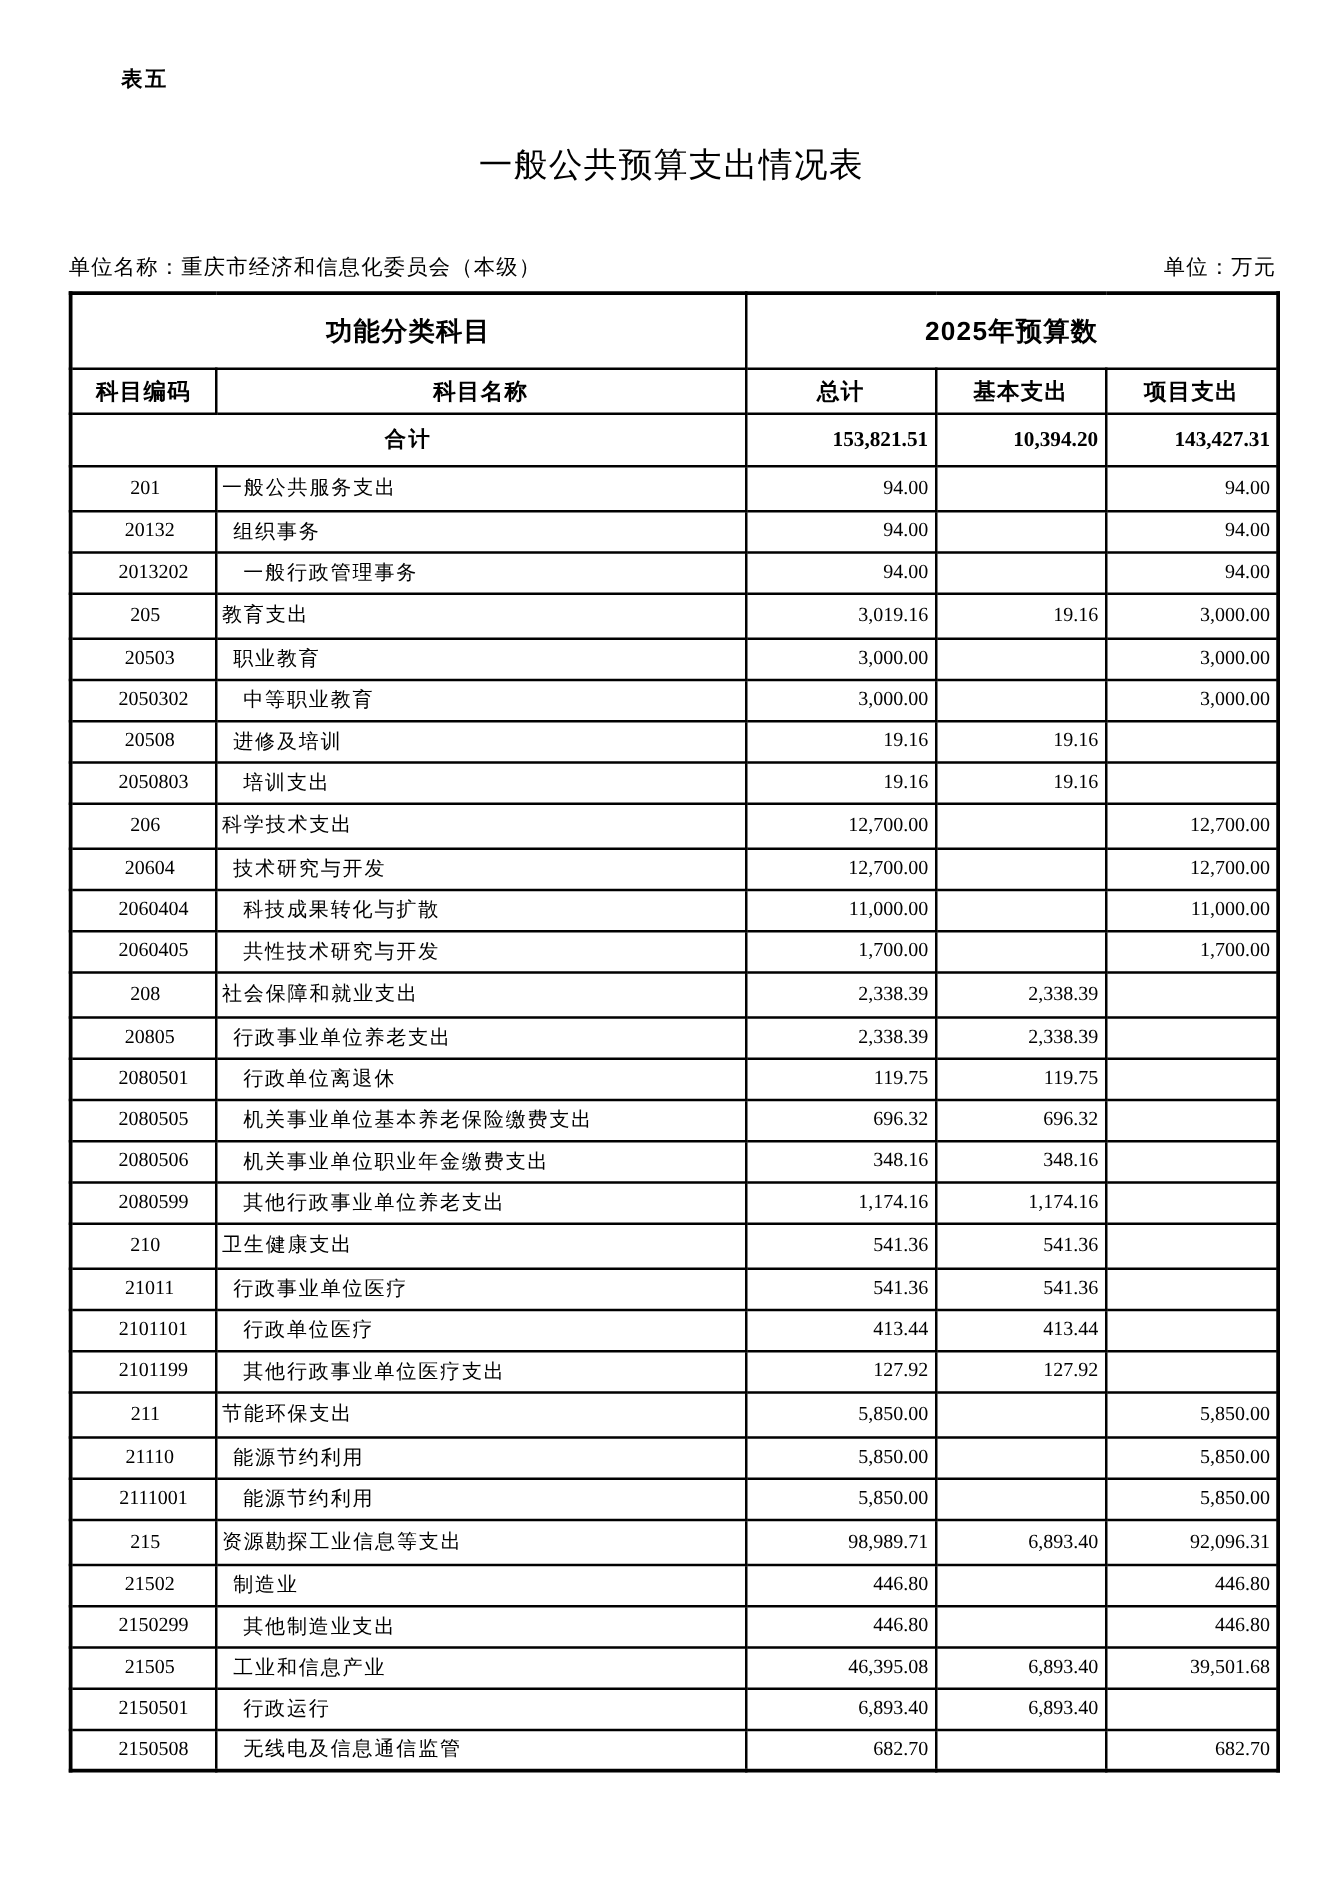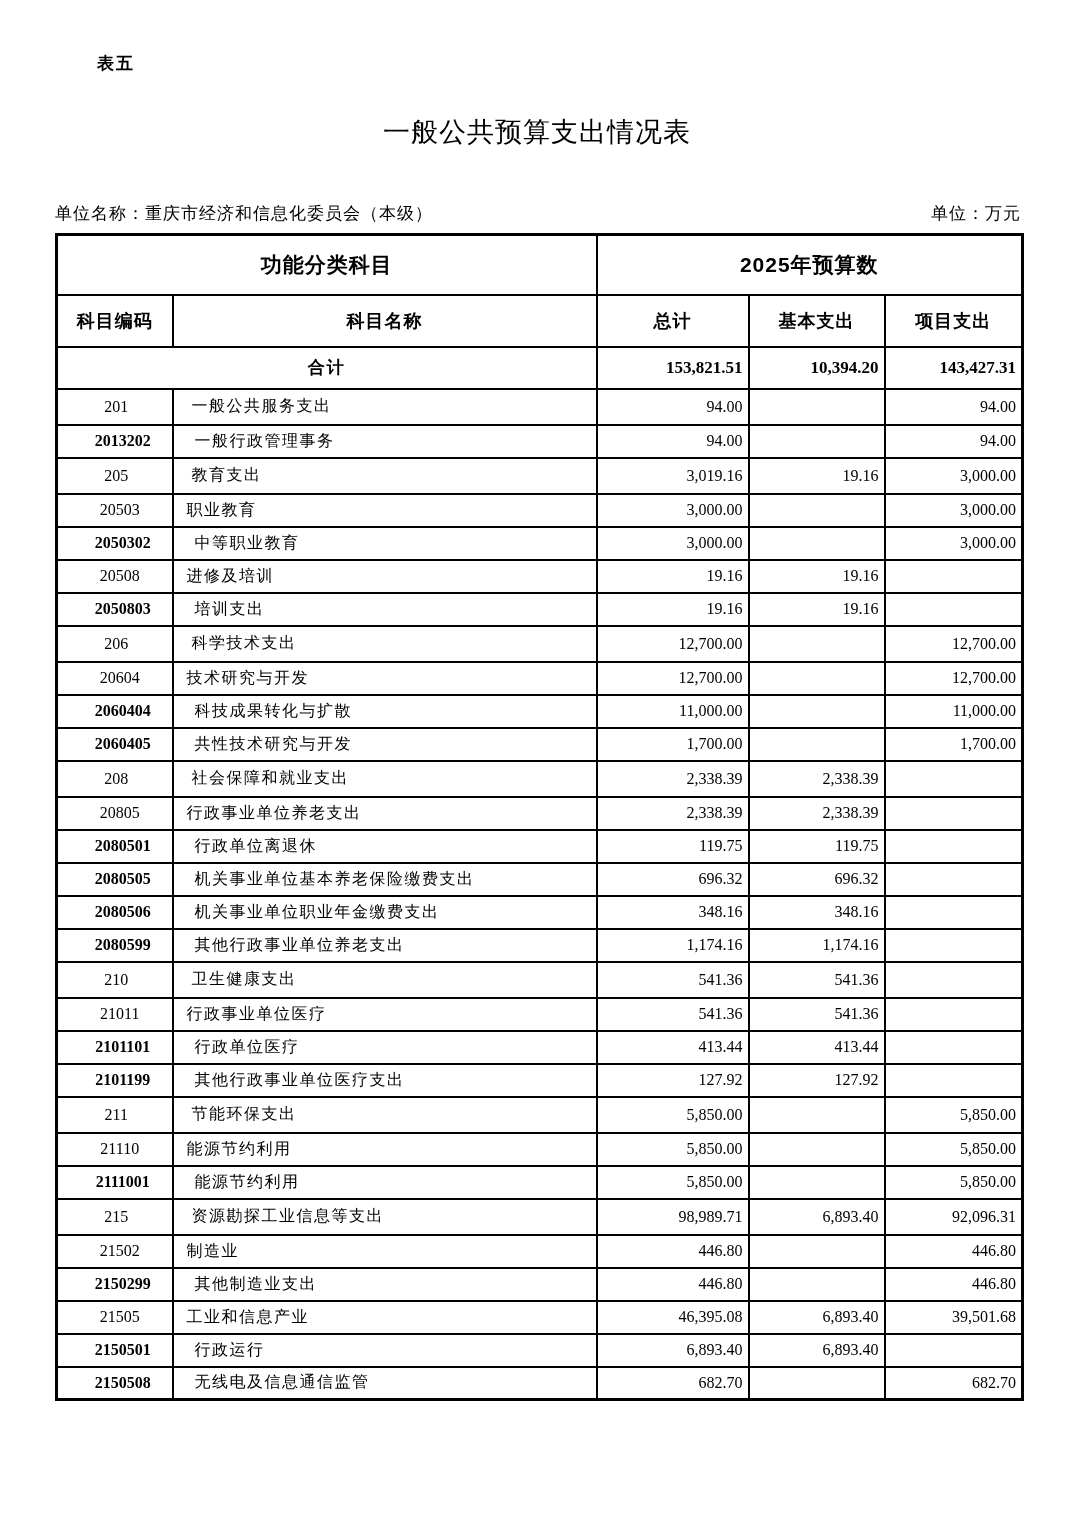--- a/index.html
+++ b/index.html
@@ -27,42 +27,42 @@
   table.budget{
     position:absolute;left:55px;top:233px;width:966px;
     border-collapse:collapse;table-layout:fixed;
   }
   table.budget,table.budget td,table.budget th{
     border:2px solid #000;
   }
   table.budget{border:3px solid #000;}
   th,td{padding:0;overflow:hidden;white-space:nowrap;}
   .hdr1{height:60px;}
-  .hdr2{height:52px;padding-left:21px;}
+  .hdr2{height:36px;padding-left:21px;}
   th{
     font-family:"Liberation Sans","DejaVu Sans",sans-serif;
     font-weight:bold;text-align:center;vertical-align:middle;
   }
   .hdr1 th{font-size:21px;letter-spacing:1px;}
   .hdr2 th{font-size:18px;letter-spacing:1px;}
   tr.total-row{height:42px;}
   tr.total-row td{font-weight:bold;font-size:17px;}
   tr.total-row td.label-cell{
     text-align:center;letter-spacing:2px;
     font-family:Liberation Mono, monospace;
   }
   tbody tr{height:33px;}
   tbody tr.lvl1-row{height:36px;}
   td.code-cell{font-size:16px;text-align:center;vertical-align:middle;}
   td.name-cell{font-size:16px;text-align:left;vertical-align:middle;letter-spacing:1.5px;}
   td.num{font-size:16px;text-align:right;vertical-align:middle;padding-right:5px;}
   .pad-code-1{padding-left:3px;}
   .pad-code-2{padding-left:10px;}
-  .pad-code-3{padding-left:16px;font-weight:bold;}
-  .pad-name-1{padding-left:18px;}
+  .pad-code-3{padding-left:16px;}
+  .pad-name-1{padding-left:4px;}
   .pad-name-2{padding-left:13px;}
   .pad-name-3{padding-left:21px;}
   
   col.c-code{width:116px;}
   col.c-name{width:424px;}
   col.c-total{width:152px;}
   col.c-basic{width:136px;}
   col.c-project{width:138px;}
 </style>
 </head>
@@ -105,20 +105,27 @@
       <td class="num">10,394.20</td>
       <td class="num">143,427.31</td>
     </tr>
   <tr class="lvl1-row">
         <td class="code-cell pad-code-1">201</td>
         <td class="name-cell pad-name-1">一般公共服务支出</td>
         <td class="num">94.00</td>
         <td class="num"></td>
         <td class="num">94.00</td>
       </tr>
+      <tr class="lvl2-row">
+        <td class="code-cell pad-code-2">20132</td>
+        <td class="name-cell pad-name-2">组织事务</td>
+        <td class="num">94.00</td>
+        <td class="num"></td>
+        <td class="num">94.00</td>
+      </tr>
       <tr class="lvl3-row">
         <td class="code-cell pad-code-3">2013202</td>
         <td class="name-cell pad-name-3">一般行政管理事务</td>
         <td class="num">94.00</td>
         <td class="num"></td>
         <td class="num">94.00</td>
       </tr>
       <tr class="lvl1-row">
         <td class="code-cell pad-code-1">205</td>
         <td class="name-cell pad-name-1">教育支出</td>

